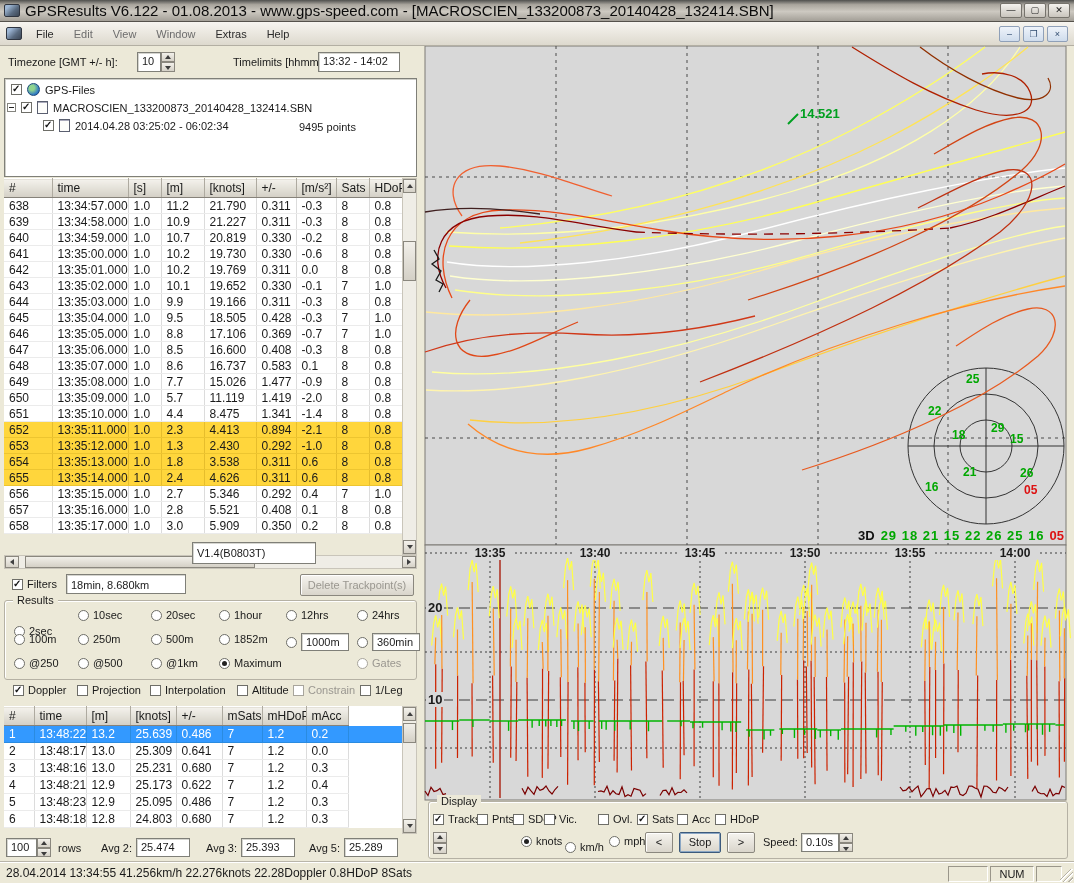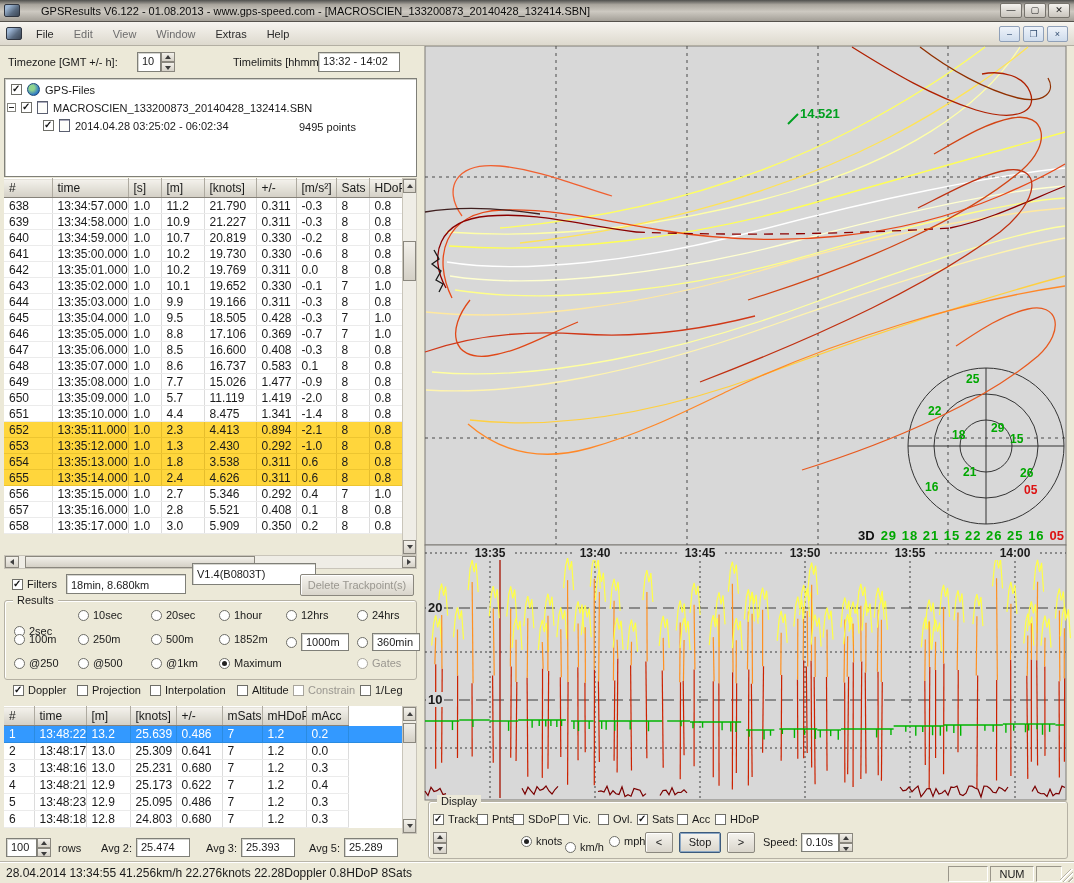--- a/index.html
+++ b/index.html
@@ -2,21 +2,21 @@
 <html><head>
 <meta charset="utf-8">
 <style>
 *{box-sizing:border-box;margin:0;padding:0}
 body{width:1074px;height:883px;position:relative;overflow:hidden;background:#ece9d8;
  font-family:"Liberation Sans",sans-serif;font-size:11px;color:#1a1a1a;user-select:none}
 
 #titlebar{position:absolute;left:0;top:0;width:1074px;height:22px;
  background:linear-gradient(#4f4f4d,#a9a59d 22%,#cdc9c1 55%,#a39f97);
  border-bottom:1px solid #55524c;display:flex;align-items:center;padding:0 4px;z-index:5}
-#titlebar .t{font-size:11px;color:#0b0b0b;margin-left:21px;white-space:nowrap}
+#titlebar .t{font-size:15px;color:#0b0b0b;margin-left:5px;white-space:nowrap}
 .appicon{width:16px;height:13px;background:linear-gradient(135deg,#9db6d4 20%,#5a6b80 60%,#3c4654);border:1px solid #2f3540;border-radius:2px}
 .winbtns{margin-left:auto;display:flex;gap:2px}
 .wbtn{width:22px;height:15px;background:linear-gradient(#f4f2ee,#c9c5bd);border:1px solid #76736c;
  font-size:9px;line-height:13px;text-align:center;color:#222;border-radius:2px}
 
 #menubar{position:absolute;left:0;top:22px;width:1074px;height:24px;
  background:linear-gradient(#f7f5f0,#ddd9ce);border-bottom:1px solid #b3afa3;
  display:flex;align-items:center;z-index:5}
 .mitem{padding:5px 10px;color:#2a2a2a}
 .mitem.dim{color:#6d6d6d}
@@ -773,21 +773,21 @@
     <span class="sbtn" style="right:0;top:0;width:14px;height:12px">
         <i class="tri r"></i>
       </span>
   </div>
 
   <label class="opt" style="left:12px;top:532px">
     <span class="cb on"></span>
     <span class="ot">Filters</span>
   </label>
   <span class="field" style="left:66px;top:528px;width:120px;height:20px;line-height:16px">18min, 8.680km</span>
-  <span class="field" style="left:192px;top:517px;width:124px;height:22px;line-height:16px">V1.4(B0803T)</span>
+  <span class="field" style="left:192px;top:496px;width:124px;height:22px;line-height:16px">V1.4(B0803T)</span>
   <span class="btn dis" style="position:absolute;left:300px;top:528px;width:114px;height:22px;line-height:20px">Delete Trackpoint(s)</span>
 
   <div class="groupbox" style="left:4px;top:554px;width:413px;height:80px">
     <span class="grouplabel">Results</span>
     <div id="radios" style="position:absolute;inset:0">
         <label class="opt" style="left: 9px; top: 24px;">
           <span class="rd"></span>
           <span class="ot">2sec</span>
         </label>
         <label class="opt" style="left: 73px; top: 8px;">
@@ -1013,21 +1013,21 @@
         <span class="ot">Tracks</span>
       </label>
       <label class="opt" style="left: 48px; top: 11px;">
         <span class="cb"></span>
         <span class="ot">Pnts</span>
       </label>
       <label class="opt" style="left: 84px; top: 11px;">
         <span class="cb"></span>
         <span class="ot">SDoP</span>
       </label>
-      <label class="opt" style="left: 129px; top: 11px;">
+      <label class="opt" style="left: 115px; top: 11px;">
         <span class="cb"></span>
         <span class="ot">Vic.</span>
       </label>
       <label class="opt" style="left: 169px; top: 11px;">
         <span class="cb"></span>
         <span class="ot">Ovl.</span>
       </label>
       <label class="opt" style="left: 208px; top: 11px;">
         <span class="cb on"></span>
         <span class="ot">Sats</span>

